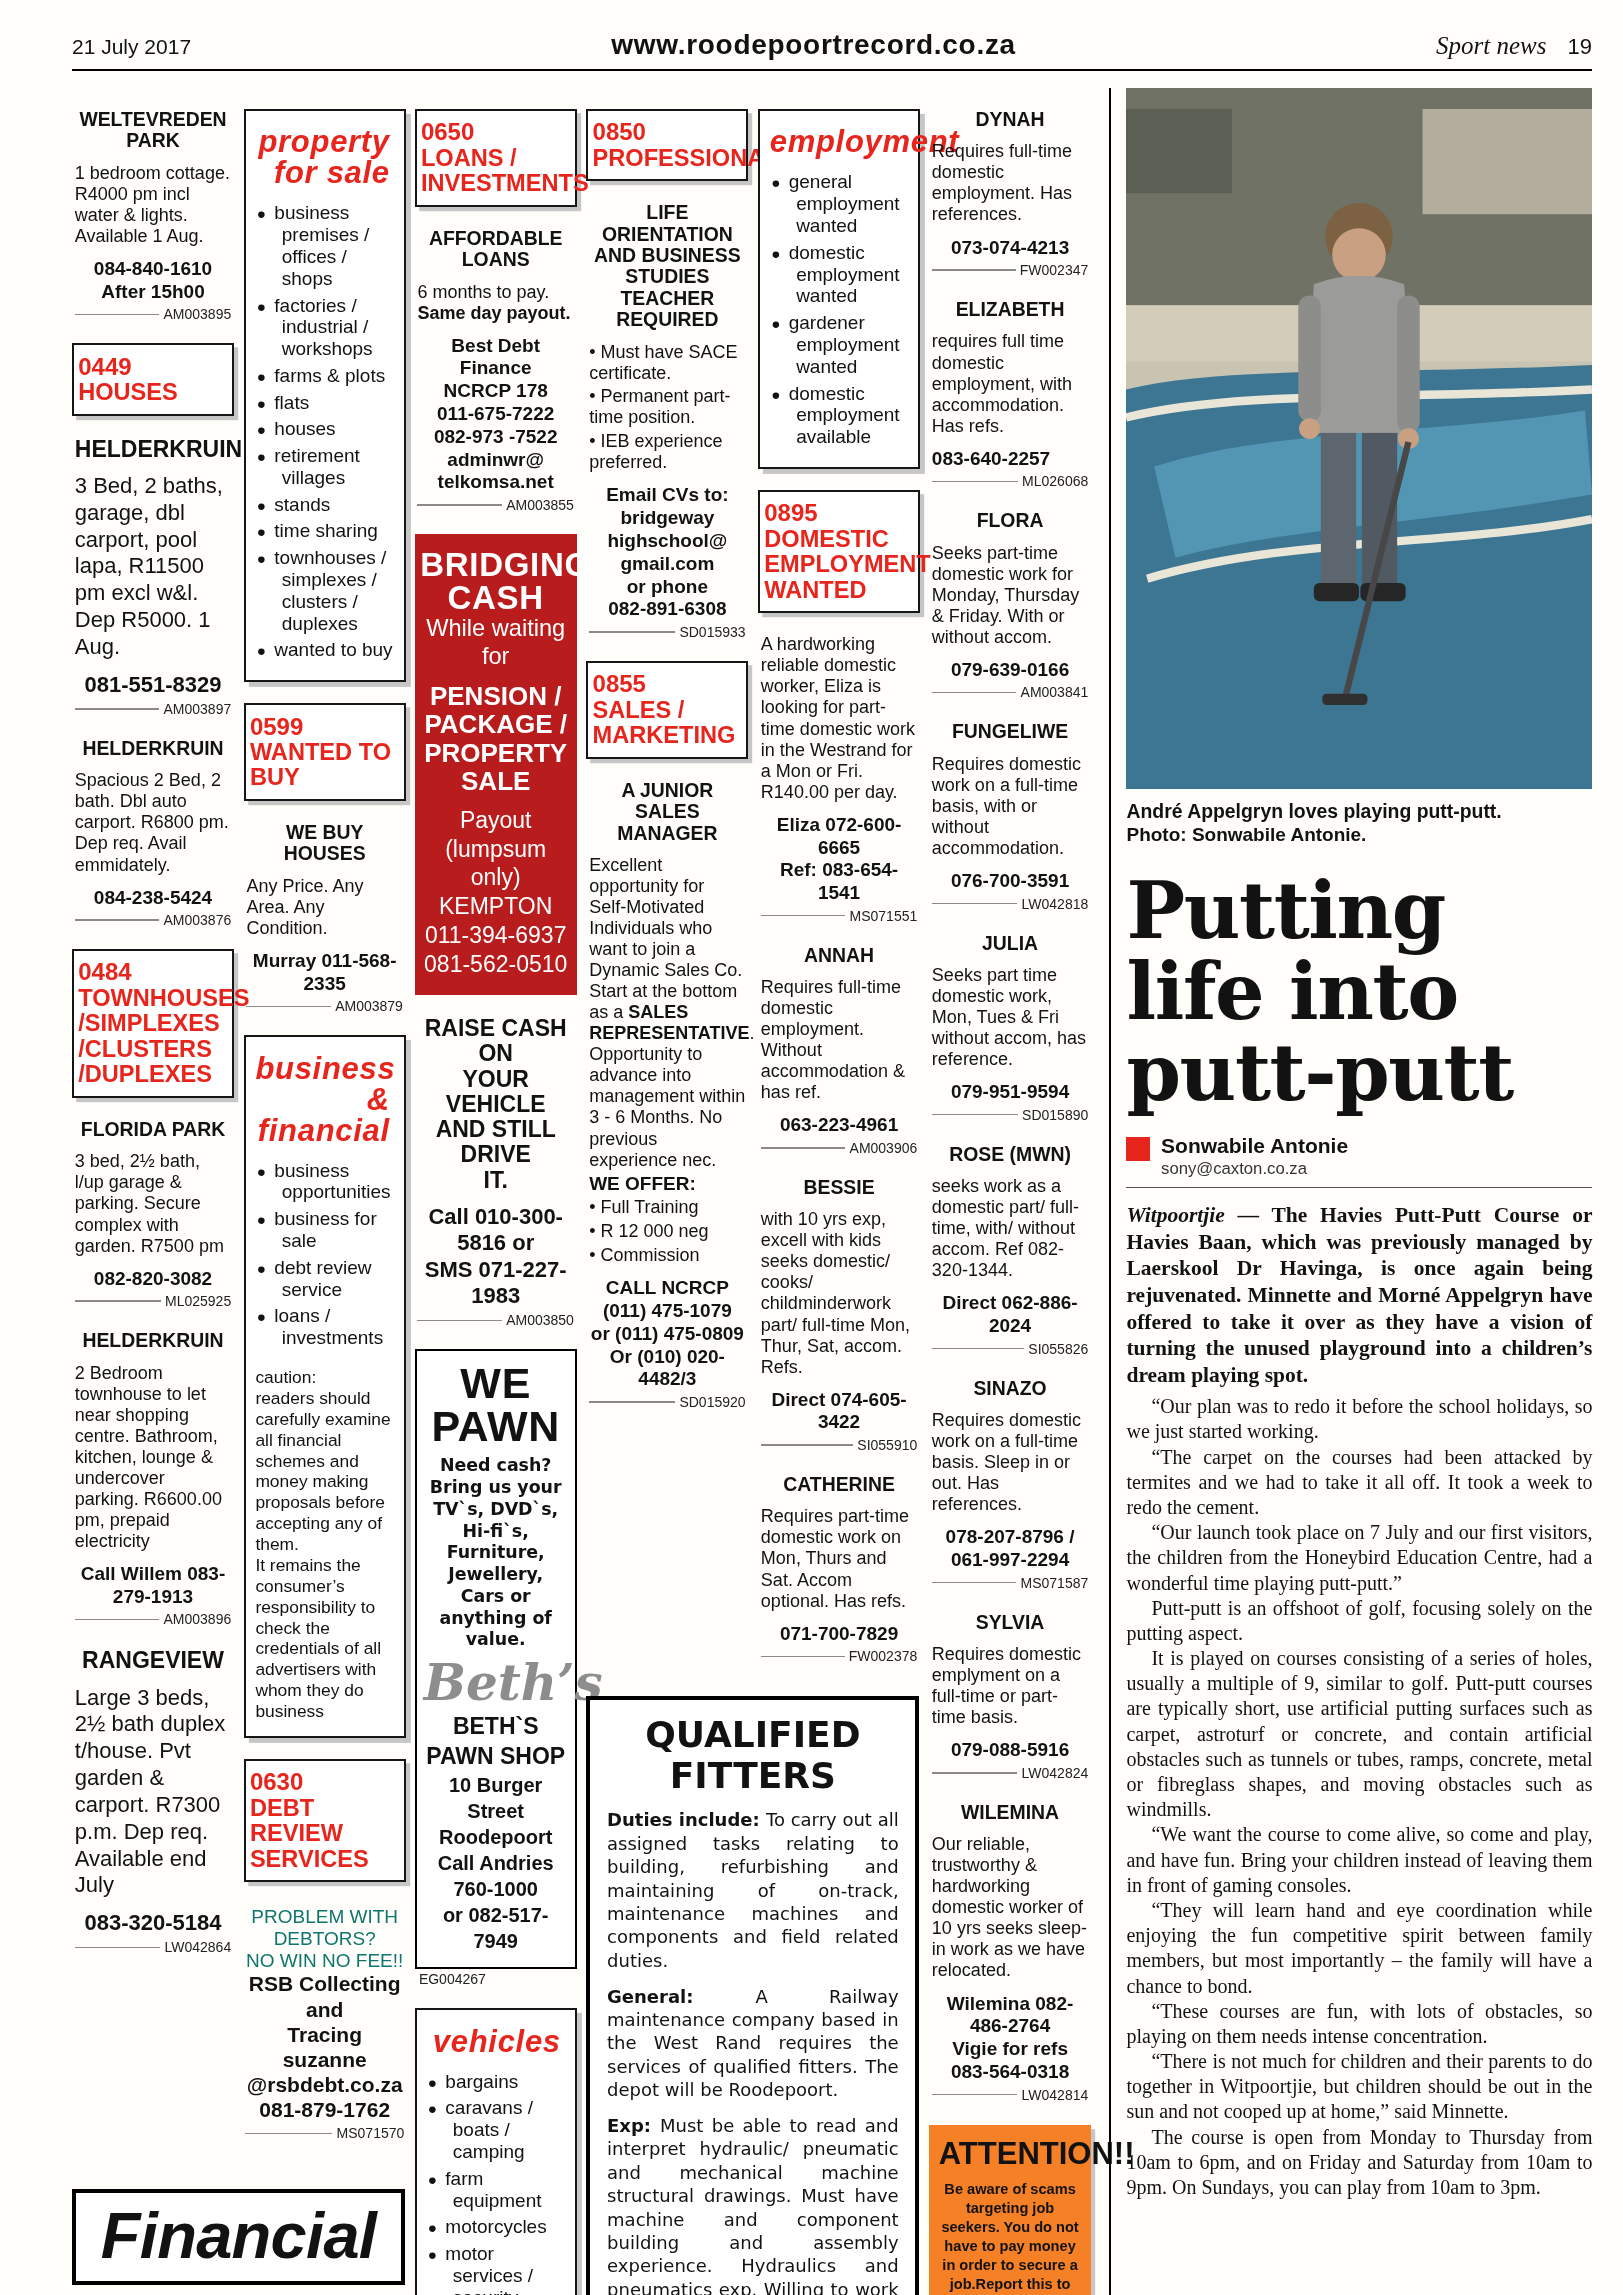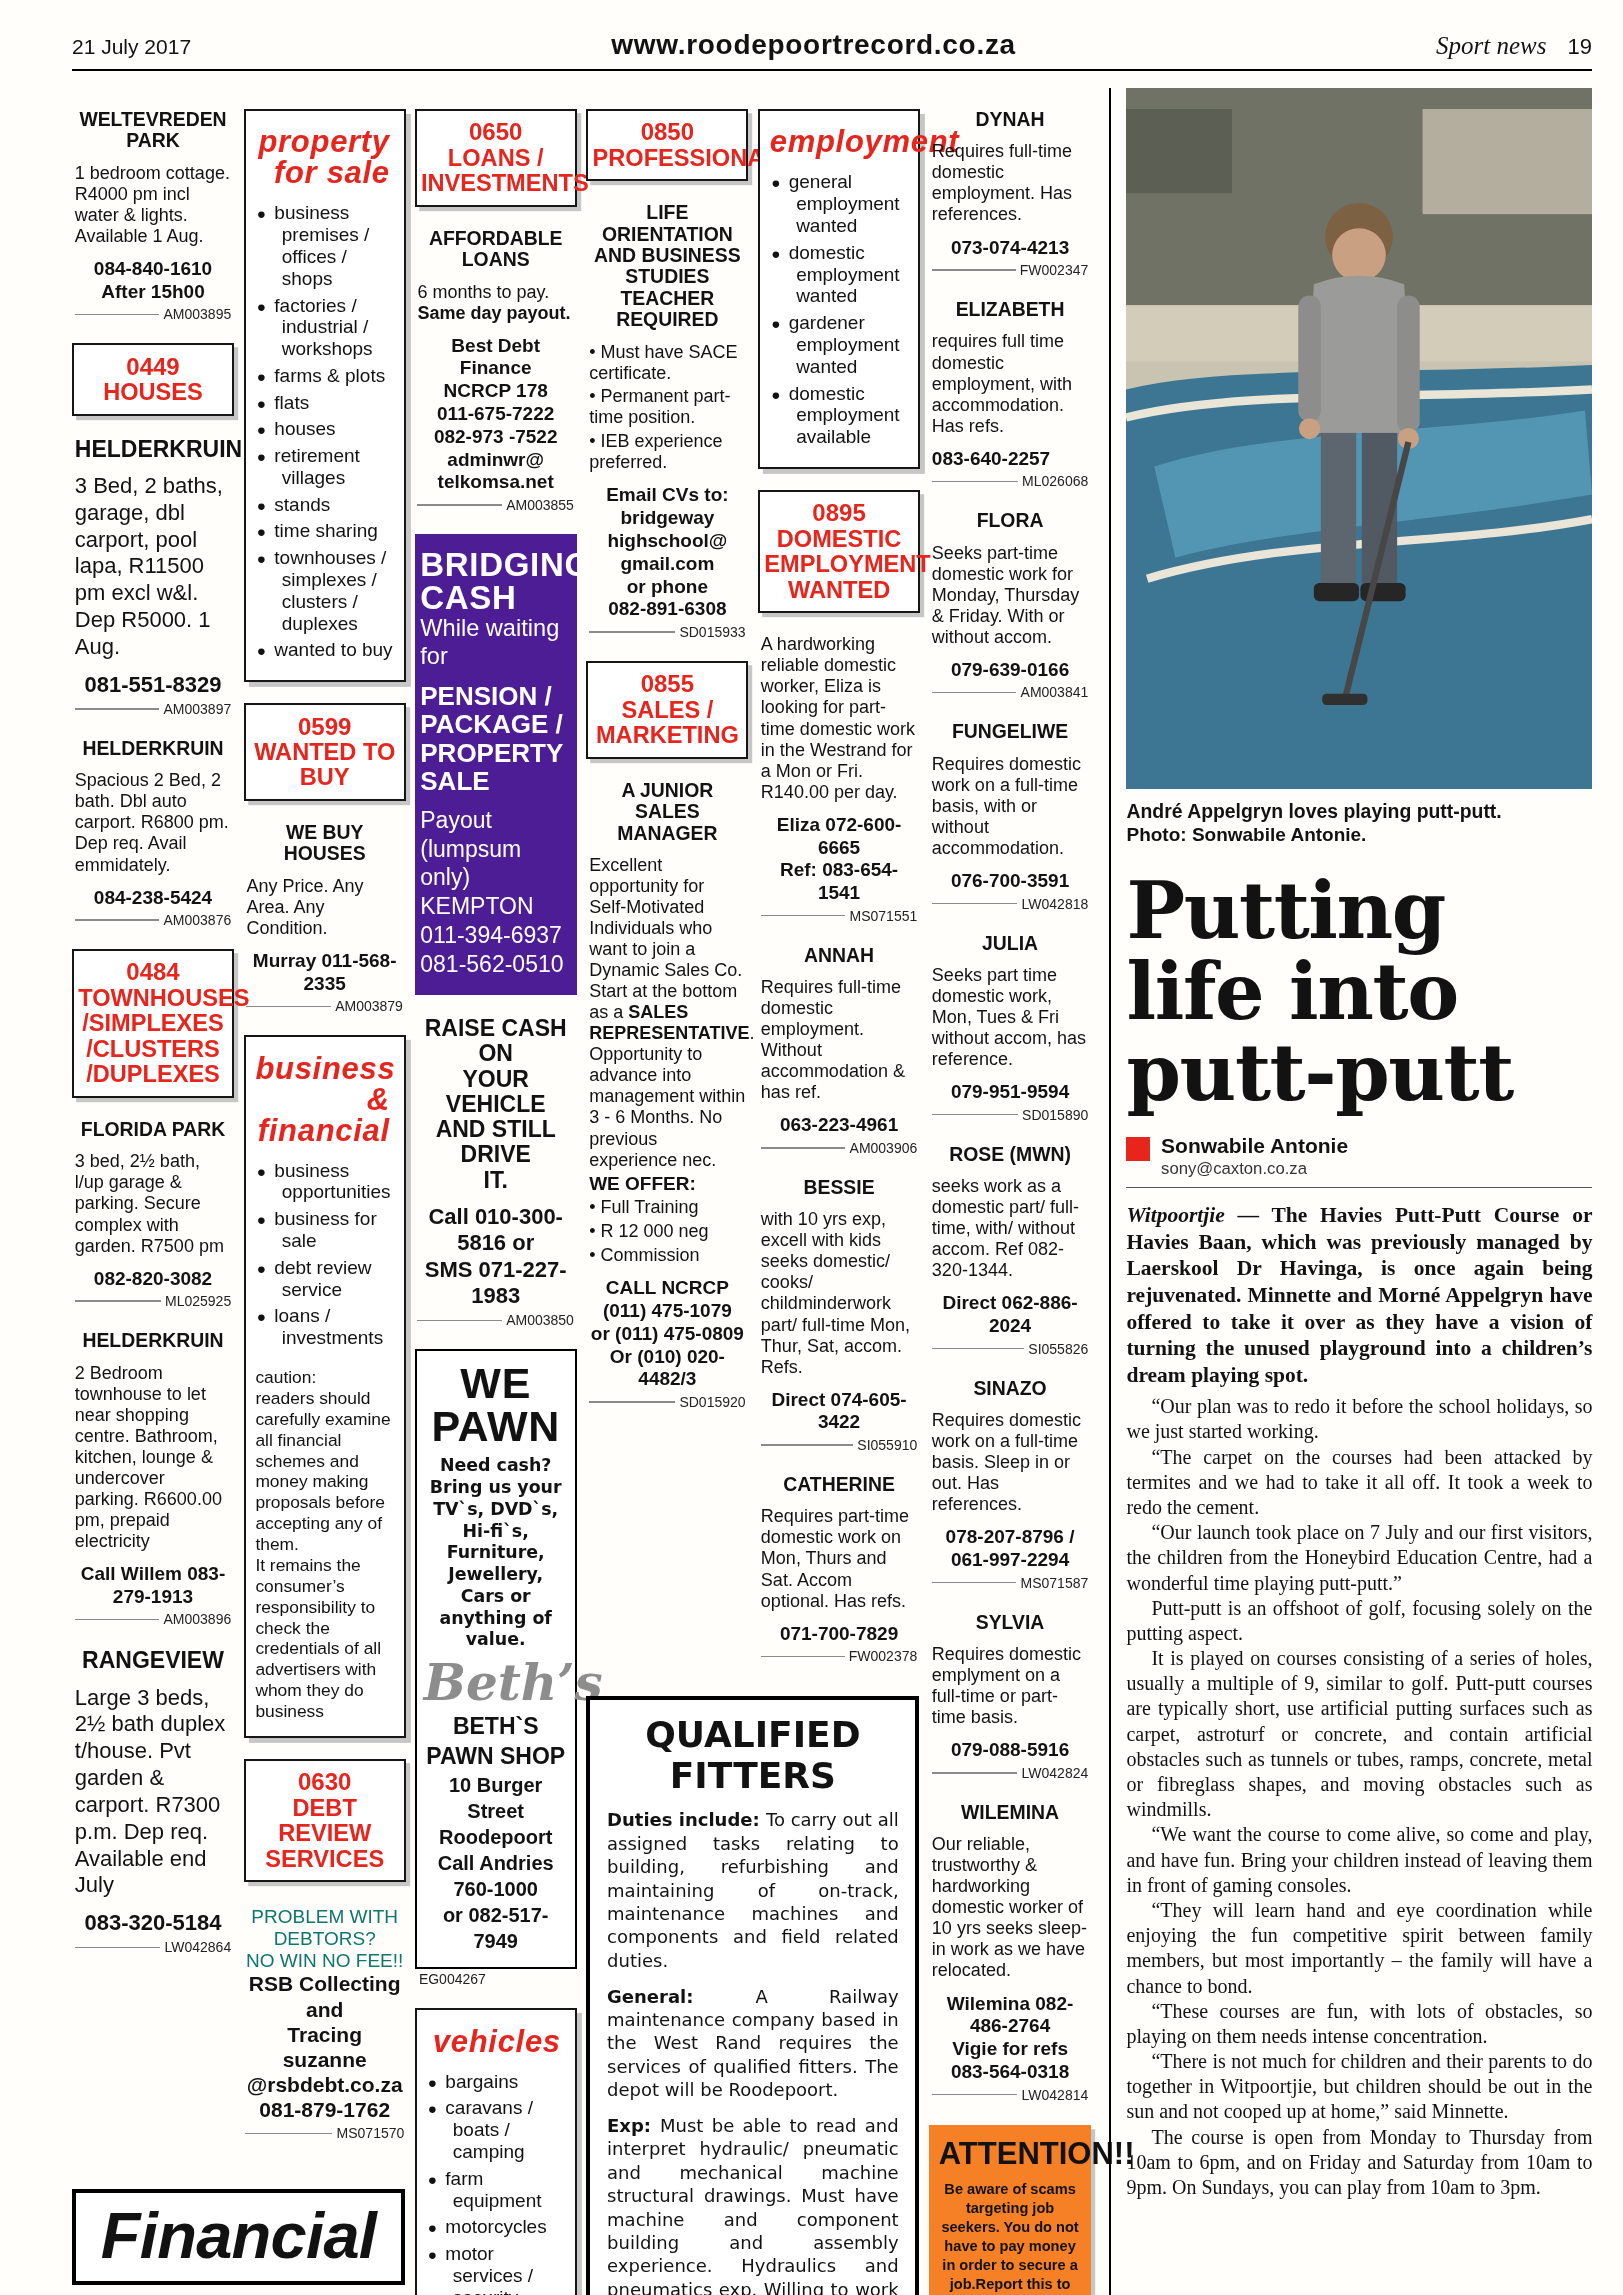--- a/index.html
+++ b/index.html
@@ -29,36 +29,36 @@
   .ad-phones{font-weight:bold;text-align:center;font-size:19px;line-height:1.2;margin-top:11px;}
   .ad-phones.left{text-align:left;}
   .big .ad-title{font-size:23px;}
   .big .ad-body{font-size:22px;line-height:1.22;}
   .big .ad-phones{font-size:22px;}
   .code{display:flex;align-items:center;margin-top:2.8px;}
   .code-line{flex:1;height:1.4px;background:#8a8a8a;}
   .code-text{font-size:14px;margin-left:4.2px;color:#222;}
   .code.leftcode{justify-content:flex-start;}
   
-  .cat{border:2.8px solid #161616;background:#fff;box-shadow:4.2px 4.2px 0 #c6c6c6;text-align:center;
+  .cat{border:2.8px solid #161616;background:#fff;box-shadow:4.2px 4.2px 0 #c6c6c6;text-align:left;
        padding:8.3px 4.2px;margin:21px 0;}
   .cat-num{color:#e8251d;font-weight:bold;font-size:24px;line-height:1.1;}
   .cat-title{color:#e8251d;font-weight:bold;font-size:23.6px;line-height:1.08;white-space:pre-line;}
   
   .fam{border:2.8px solid #161616;background:#fff;box-shadow:4.9px 4.9px 0 #c6c6c6;padding:9.7px 9.7px 14px;margin:21px 0;}
   .fam-title{color:#e8251d;font-weight:bold;font-style:italic;font-size:31px;line-height:1;
              text-align:right;margin:5.6px 4.2px 14px 0;letter-spacing:0.7px;}
   .fam-bullet{font-size:19px;line-height:1.15;padding-left:25px;text-indent:-25px;margin:4.9px 1.4px;}
   .fam-bullet .dot{font-size:15.3px;margin-right:8.3px;}
   .fam-note{font-size:17.4px;line-height:1.2;margin-top:18px;white-space:pre-line;}
   
   .debt{margin:23.6px 1.4px;text-align:center;}
   .debt-red{color:#0f766e;font-weight:normal;font-size:19px;line-height:1.15;}
   .debt-black{font-weight:bold;font-size:21px;line-height:1.2;}
-  .bridge{background:#4c1d95;color:#fff;padding:14px 5.6px 16.7px;margin:21px 0;}
+  .bridge{background:#b91c1c;color:#fff;text-align:center;padding:14px 5.6px 16.7px;margin:21px 0;}
   .br1{font-size:33px;font-weight:900;letter-spacing:0.7px;line-height:1;}
   .br2{font-size:23.6px;line-height:1.2;}
   .br3{font-size:26px;font-weight:900;line-height:1.1;margin-top:11px;}
   .br4{font-size:23px;line-height:1.25;margin-top:9.7px;}
   .pawn{border:2.8px solid #000;background:#fff;padding:11px 7px 12.5px;margin:21px 0 2.8px;text-align:center;}
   .pawn-head{font-size:43px;font-weight:900;letter-spacing:0.7px;line-height:1;}
   .pawn-body{font-family:"DejaVu Sans",sans-serif;font-size:17.4px;font-weight:600;line-height:1.25;margin-top:7px;}
   .beths{font-family:"DejaVu Serif",serif;font-style:italic;font-weight:bold;color:#8d8d8d;font-size:50px;line-height:1;margin:7px 0 4.2px;}
   .pawn-line{font-weight:bold;font-size:20px;line-height:1.3;}
   .pawn-line.bigline{font-size:23px;}

